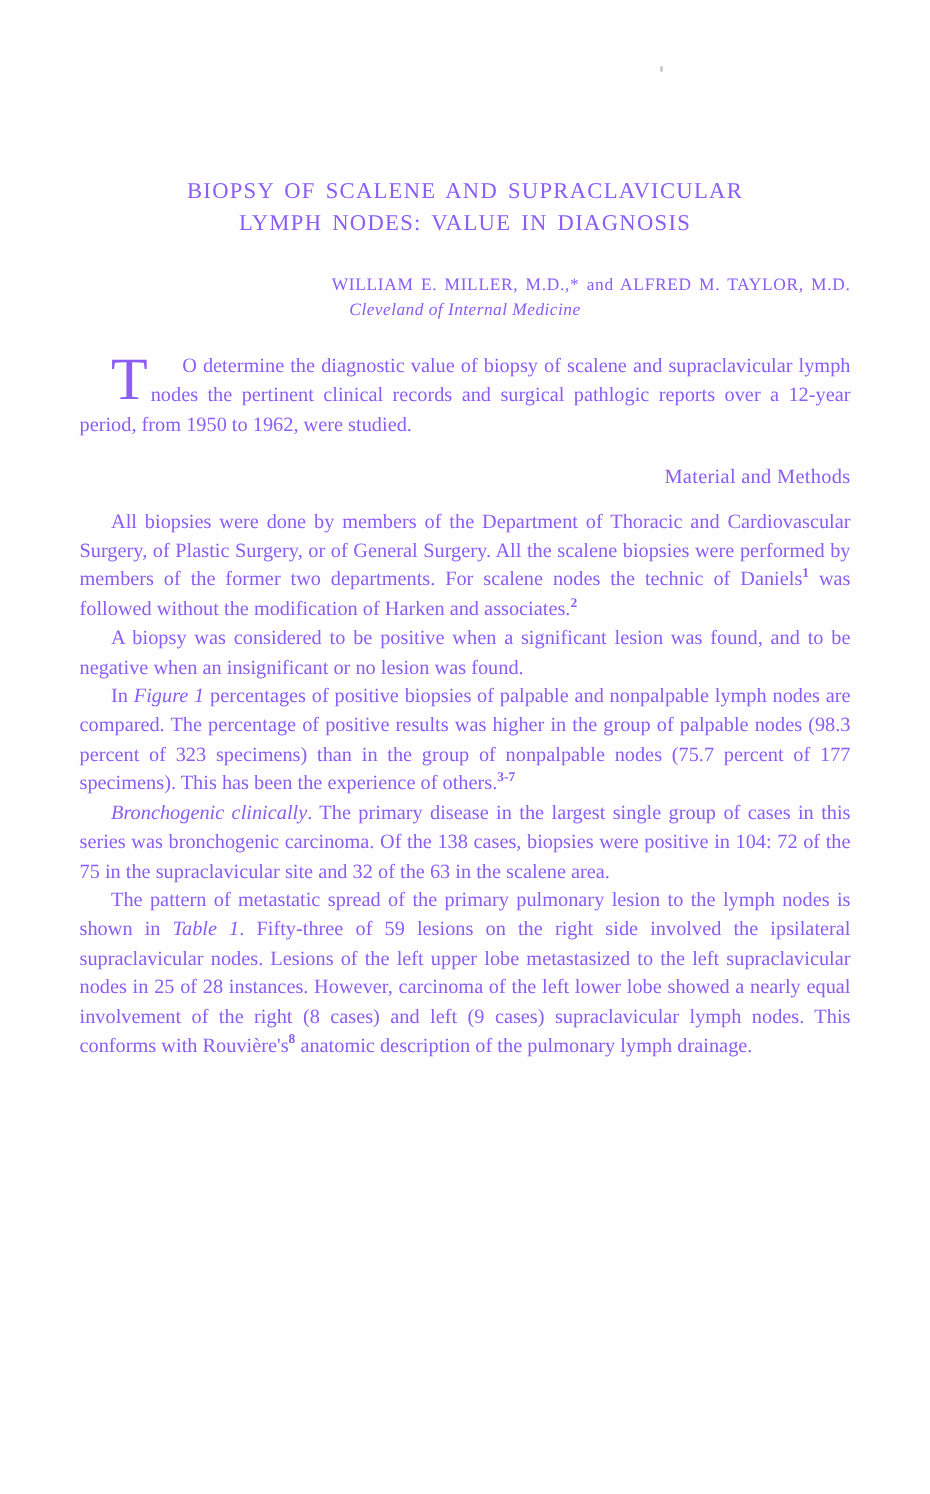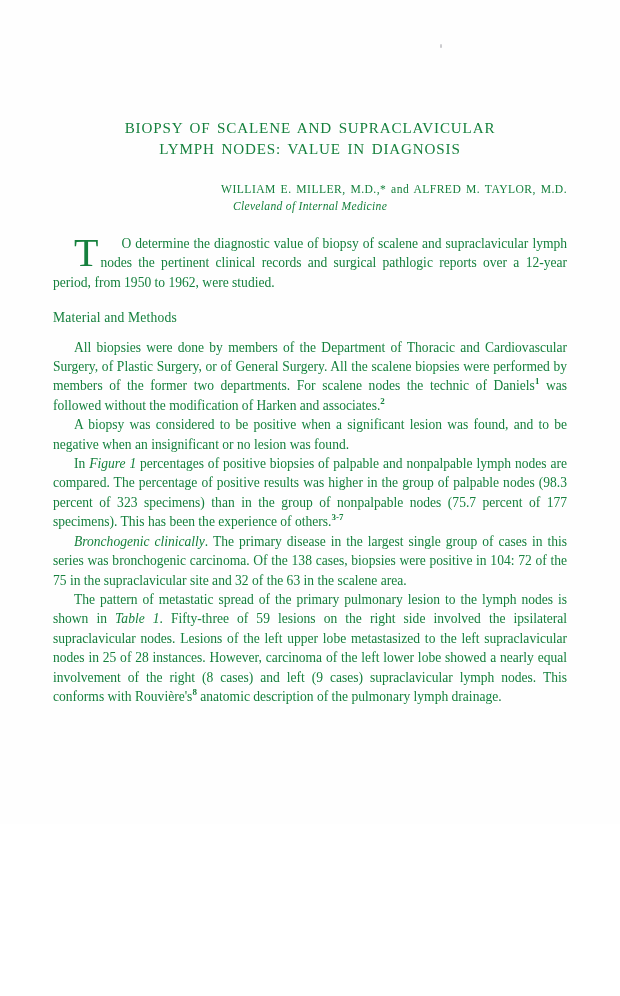--- a/index.html
+++ b/index.html
@@ -7,21 +7,21 @@
     padding: 0;
     background: #ffffff;
   }
   .page {
     position: relative;
     width: 620px;
     height: 824px;
     background: #fefefe;
     overflow: hidden;
     font-family: "Liberation Serif", "DejaVu Serif", serif;
-    color: #15803d;
+    color: #8b5cf6;
   }
   .speck {
     position: absolute;
     left: 440px;
     top: 44px;
     width: 2px;
     height: 4px;
     background: #b8b8bc;
     border-radius: 40%;
     opacity: .75;
@@ -82,21 +82,21 @@
   .dropcap {
     float: left;
     font-size: 40px;
     line-height: 33px;
     padding: 1px 1px 0 0;
     margin: 1px 1px 0 0;
     font-family: "Liberation Serif", "DejaVu Serif", serif;
   }
 
   .sec-head {
-    text-align: left;
+    text-align: right;
     font-size: 13.6px;
     margin: 16px 0 10px 0;
     text-indent: 0;
     font-weight: normal;
     letter-spacing: 0.2px;
   }
 
   sup {
     font-size: 0.66em;
     vertical-align: super;

